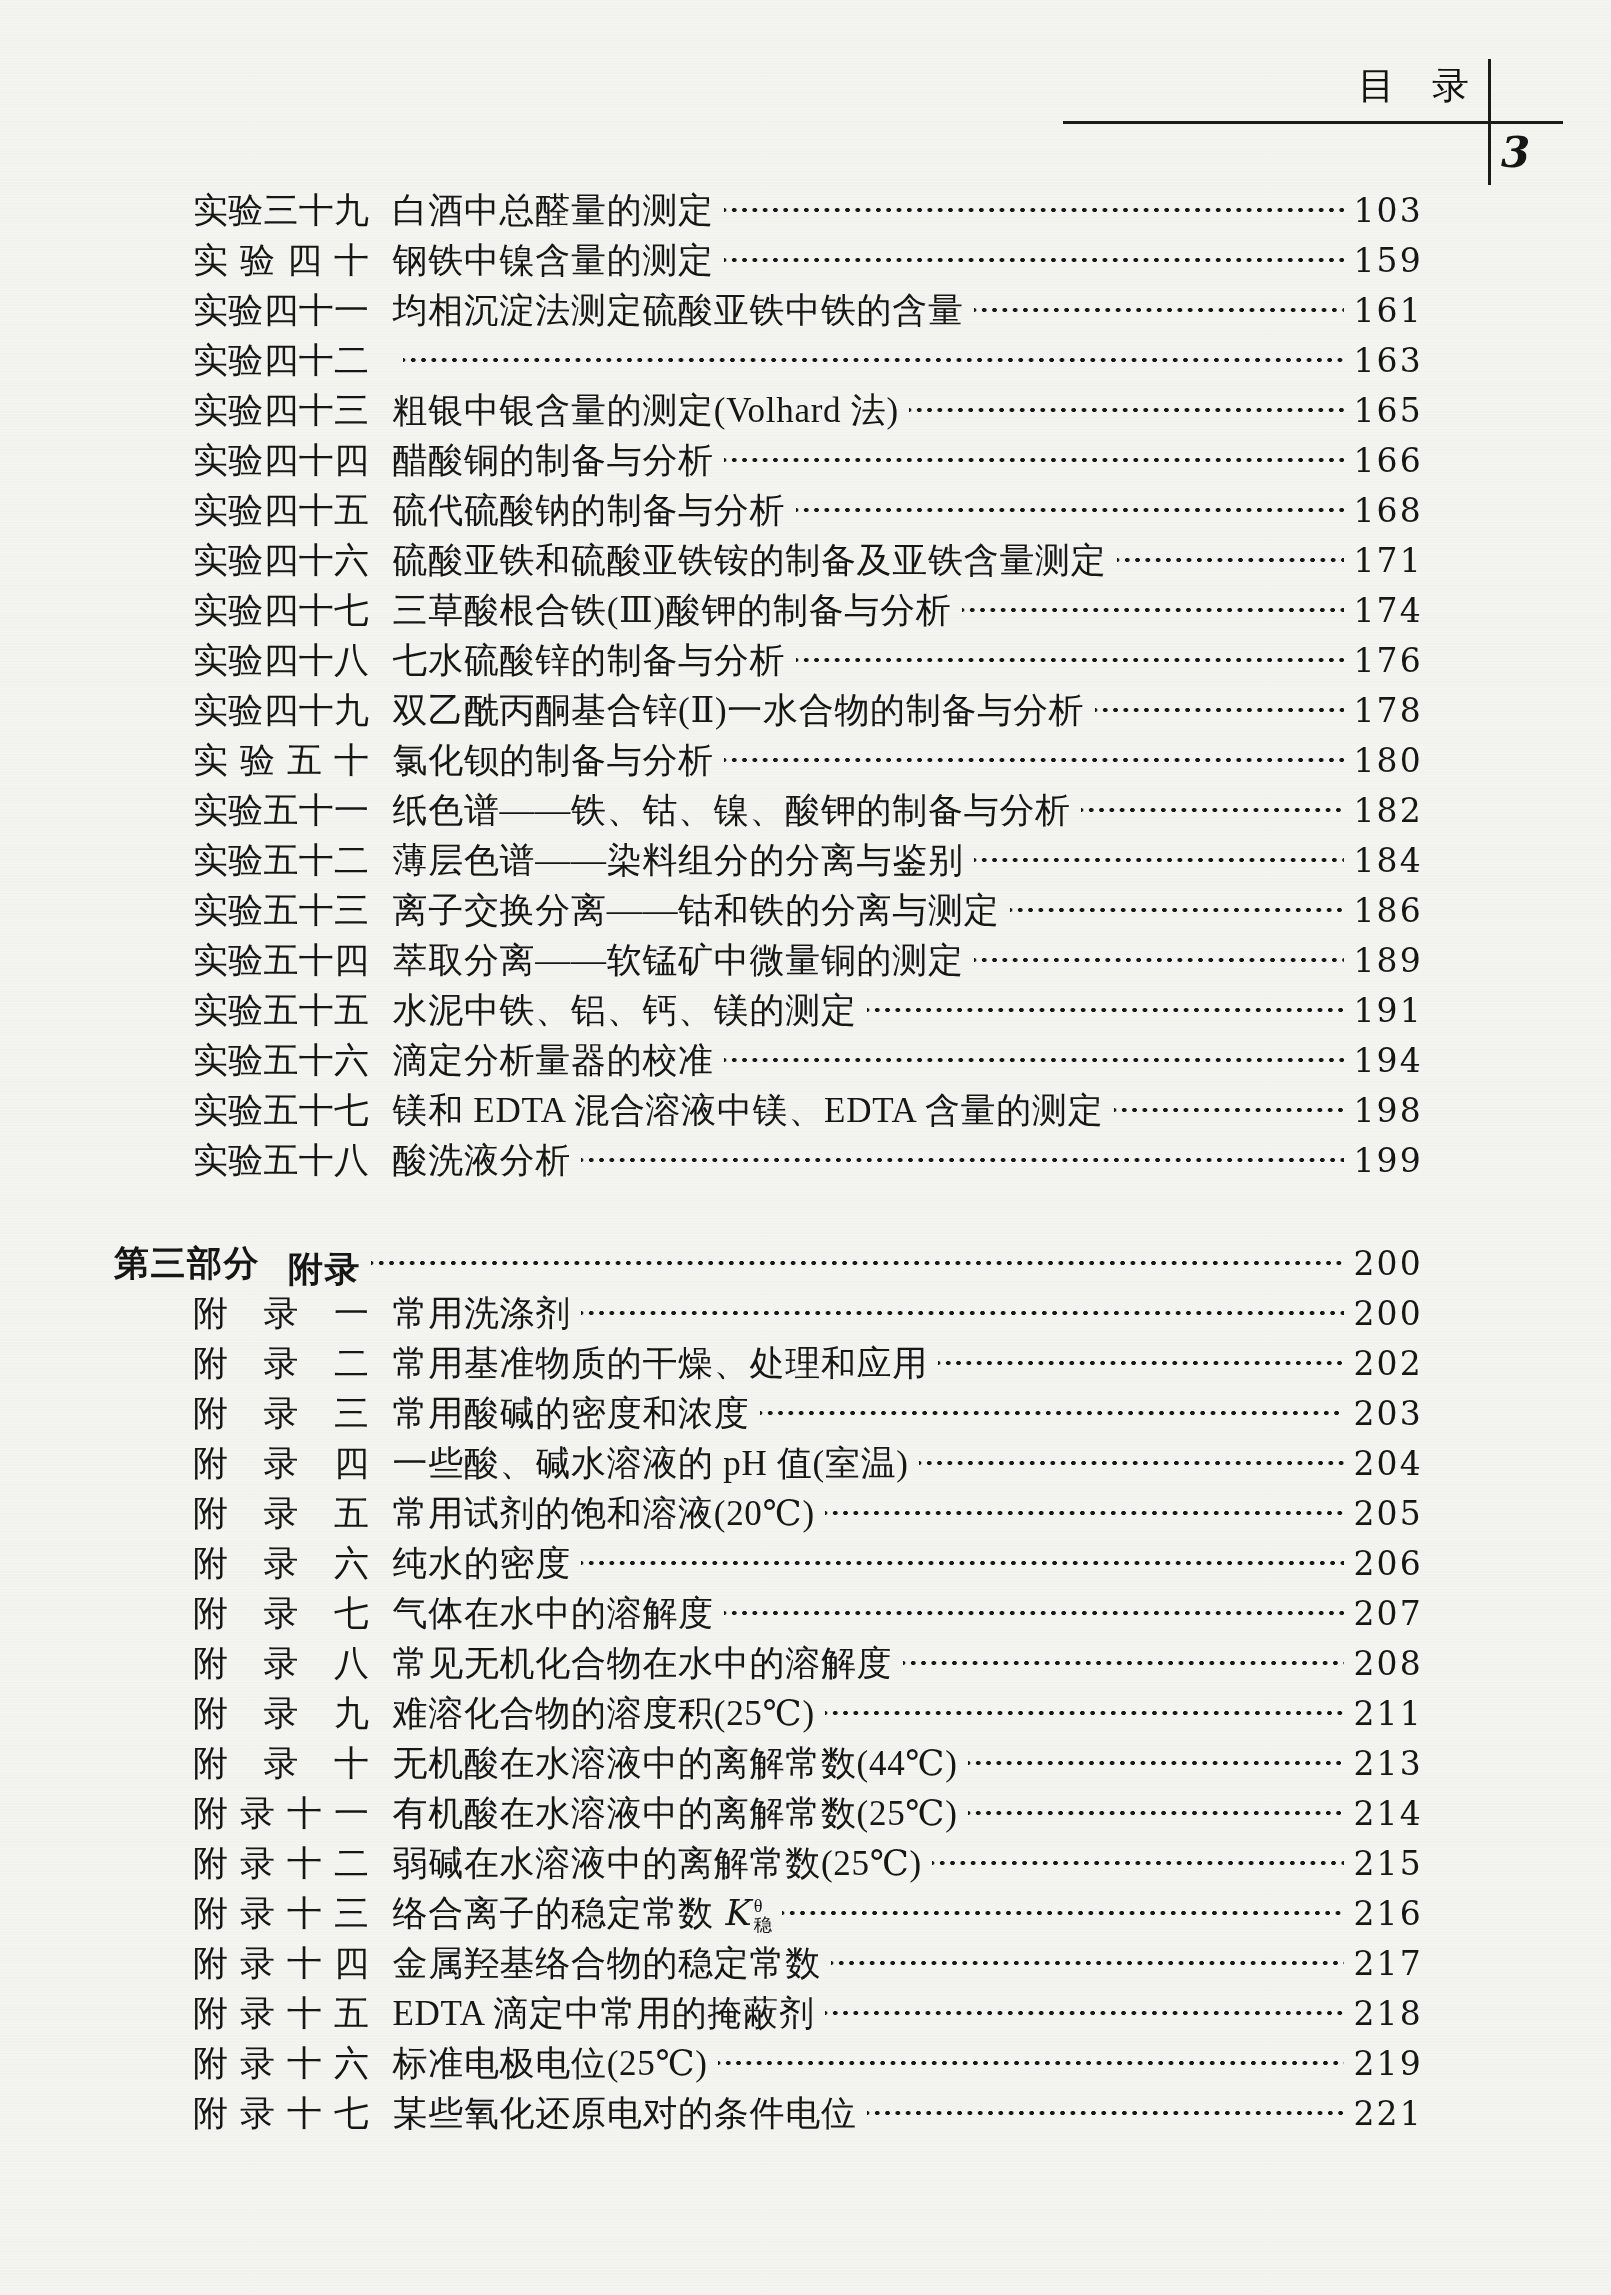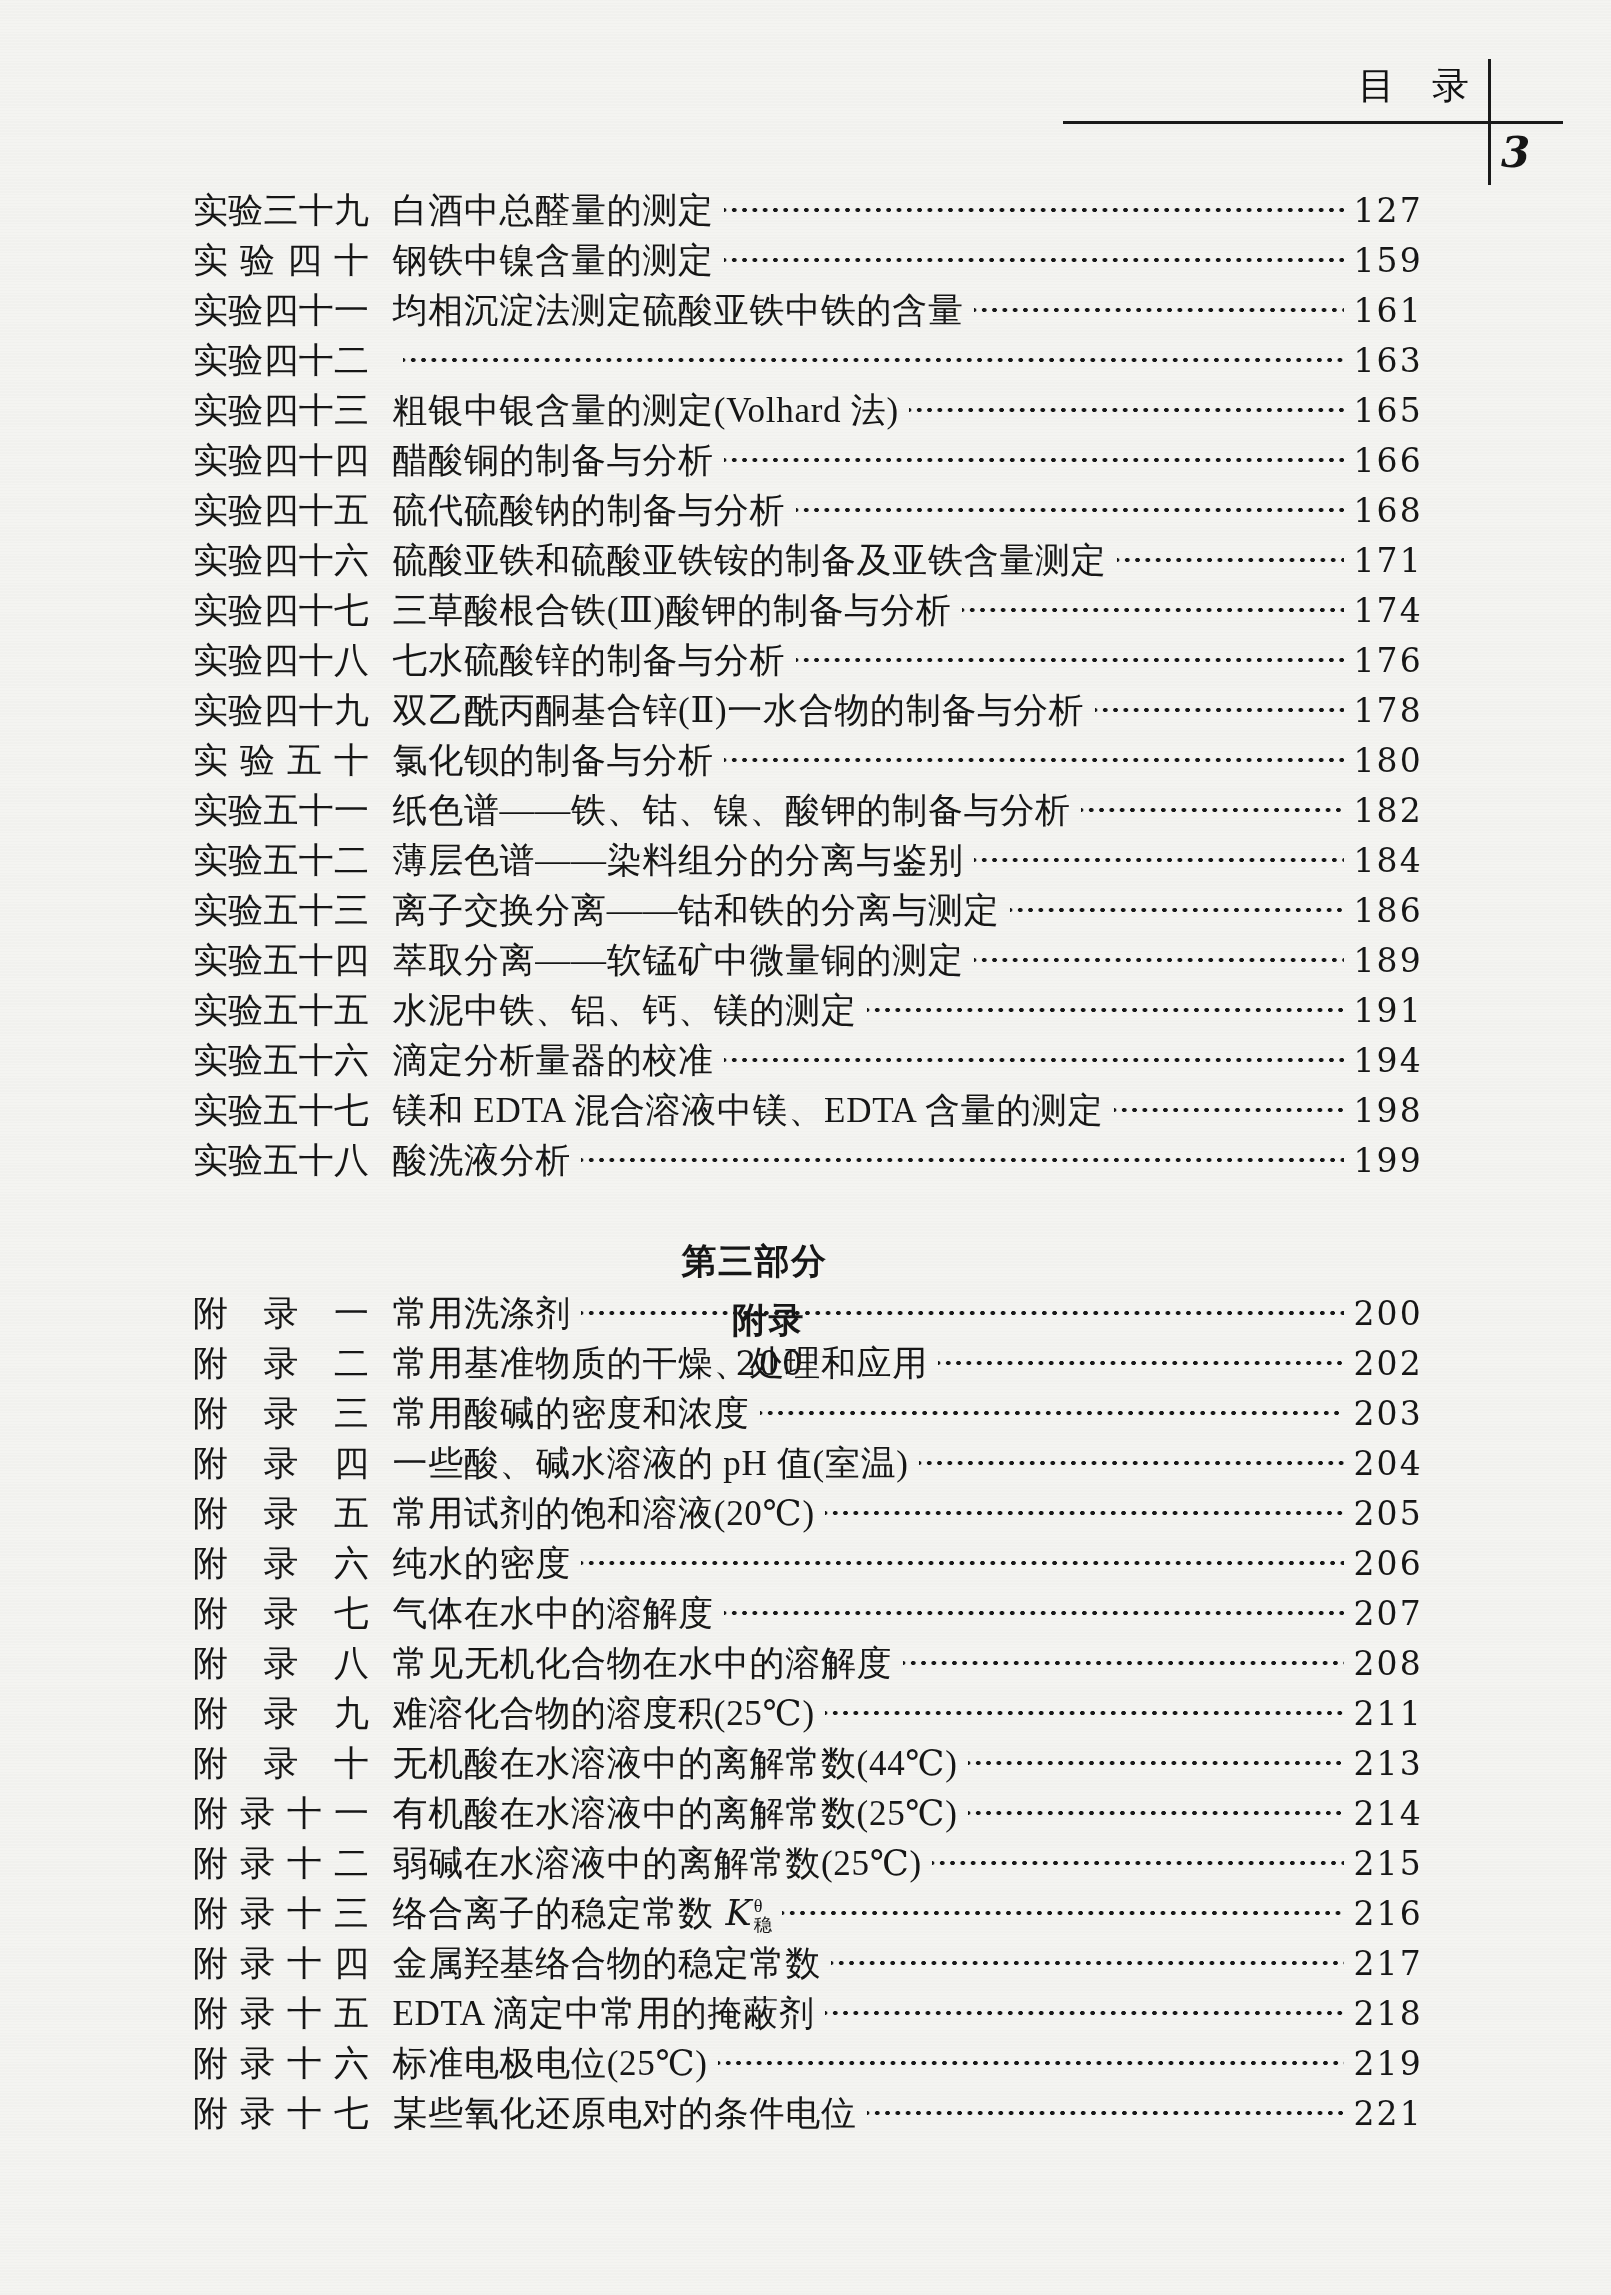--- a/index.html
+++ b/index.html
@@ -67,21 +67,20 @@
     text-align:right;
     font-size:33px;
     letter-spacing:2.2px;
     font-family:"DejaVu Serif","Liberation Serif",serif;
   }
   .section-spacer{height:53px;}
   .section-row{
     padding-left:114px;
     font-family:"Liberation Sans","DejaVu Sans",sans-serif;
     font-weight:700;
-    flex-direction:column;
   }
   .sec-label{letter-spacing:1.5px;margin-right:28px;white-space:nowrap;}
   .sec-title{letter-spacing:1.5px;white-space:nowrap;margin-top:12px;}
   .section-row .page-col{font-weight:400;font-family:"DejaVu Serif","Liberation Serif",serif;}
   
   .formula{display:inline-flex;align-items:center;margin-left:11.7px;}
   .f-base{font-style:italic;font-size:35px;font-family:"DejaVu Serif","Liberation Serif",serif;}
   .f-stack{
     display:inline-flex;flex-direction:column;justify-content:center;
     font-size:18.3px;line-height:1.05;margin-left:2.2px;transform:translateY(2.9px);
@@ -104,21 +103,21 @@
         <div class="row">
           <span class="label">
             <span class="ch">实</span>
             <span class="ch">验</span>
             <span class="ch">三</span>
             <span class="ch">十</span>
             <span class="ch">九</span>
           </span>
           <span class="title">白酒中总醛量的测定</span>
           <span class="leader"></span>
-          <span class="page-col">127</span>
+          <span class="page-col">103</span>
         </div>
         <div class="row">
           <span class="label">
             <span class="ch">实</span>
             <span class="ch">验</span>
             <span class="ch">四</span>
             <span class="ch">十</span>
           </span>
           <span class="title">钢铁中镍含量的测定</span>
           <span class="leader"></span>

